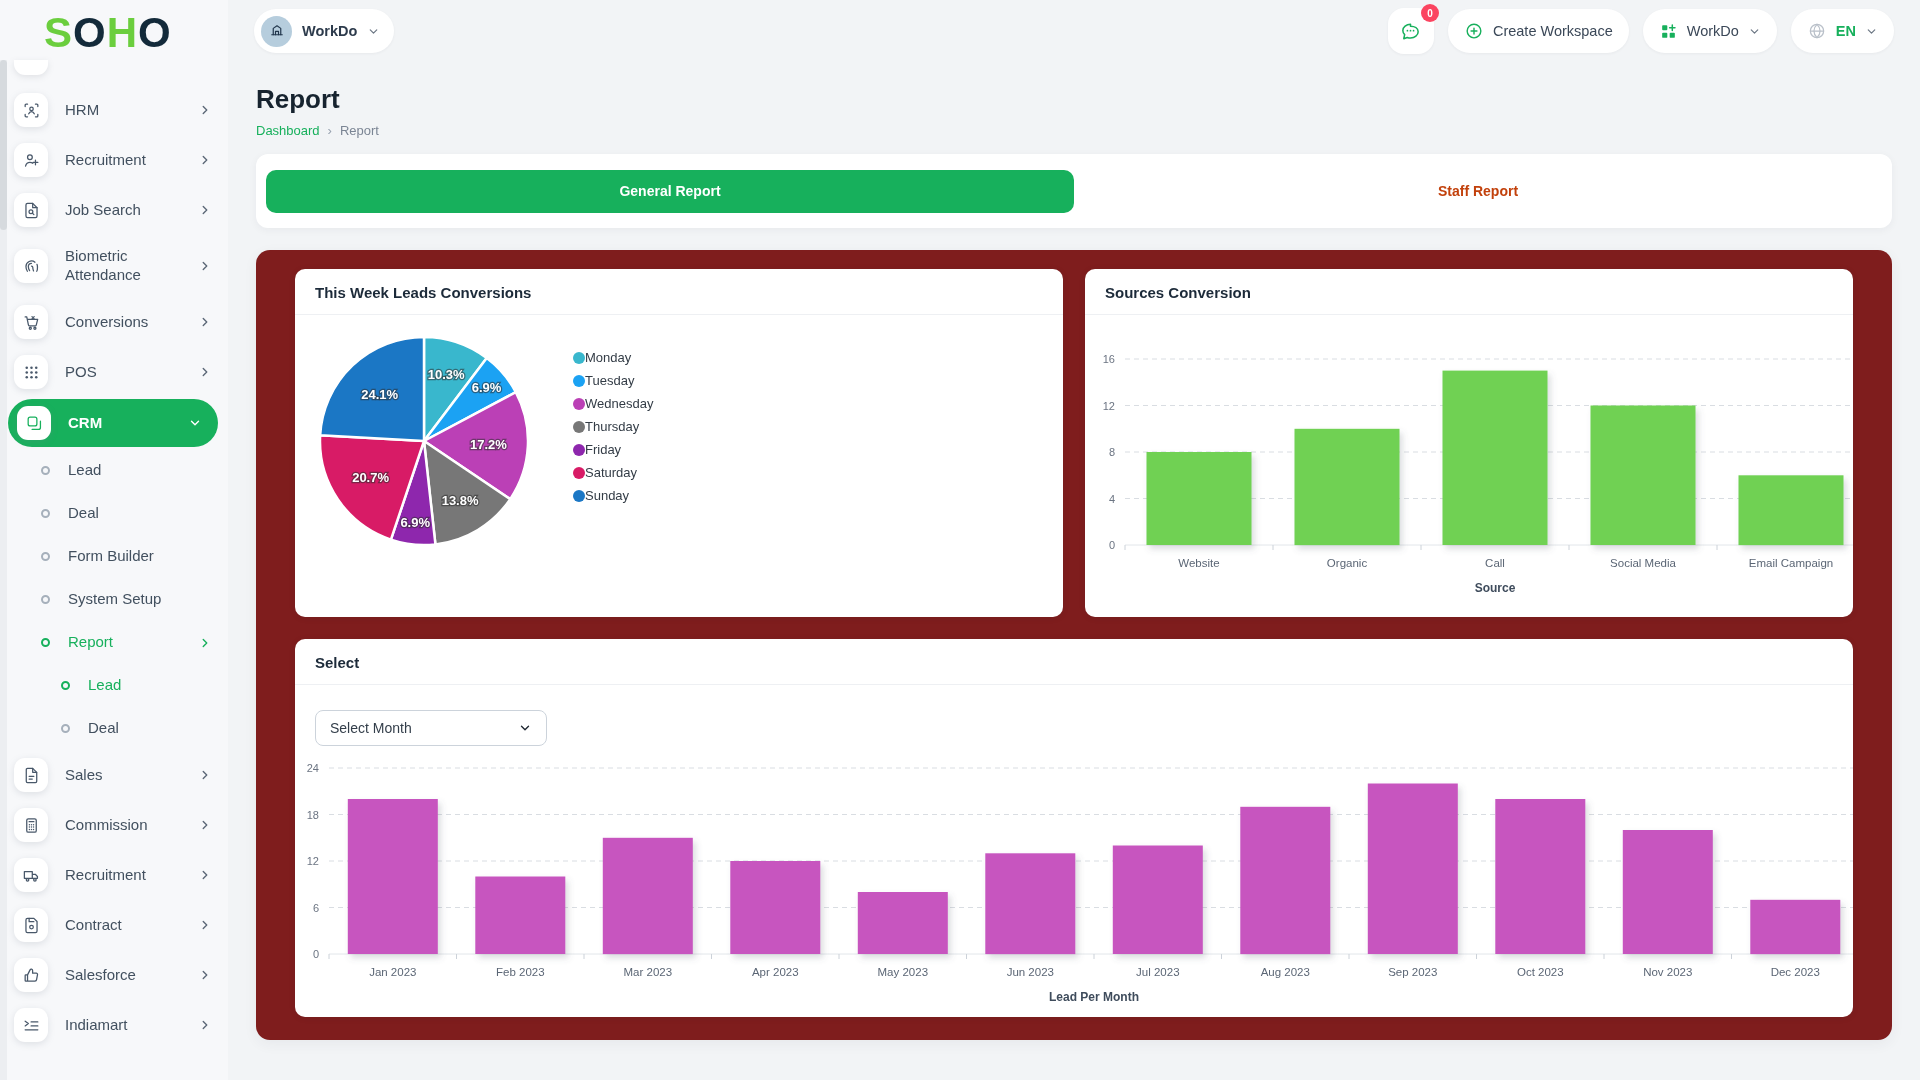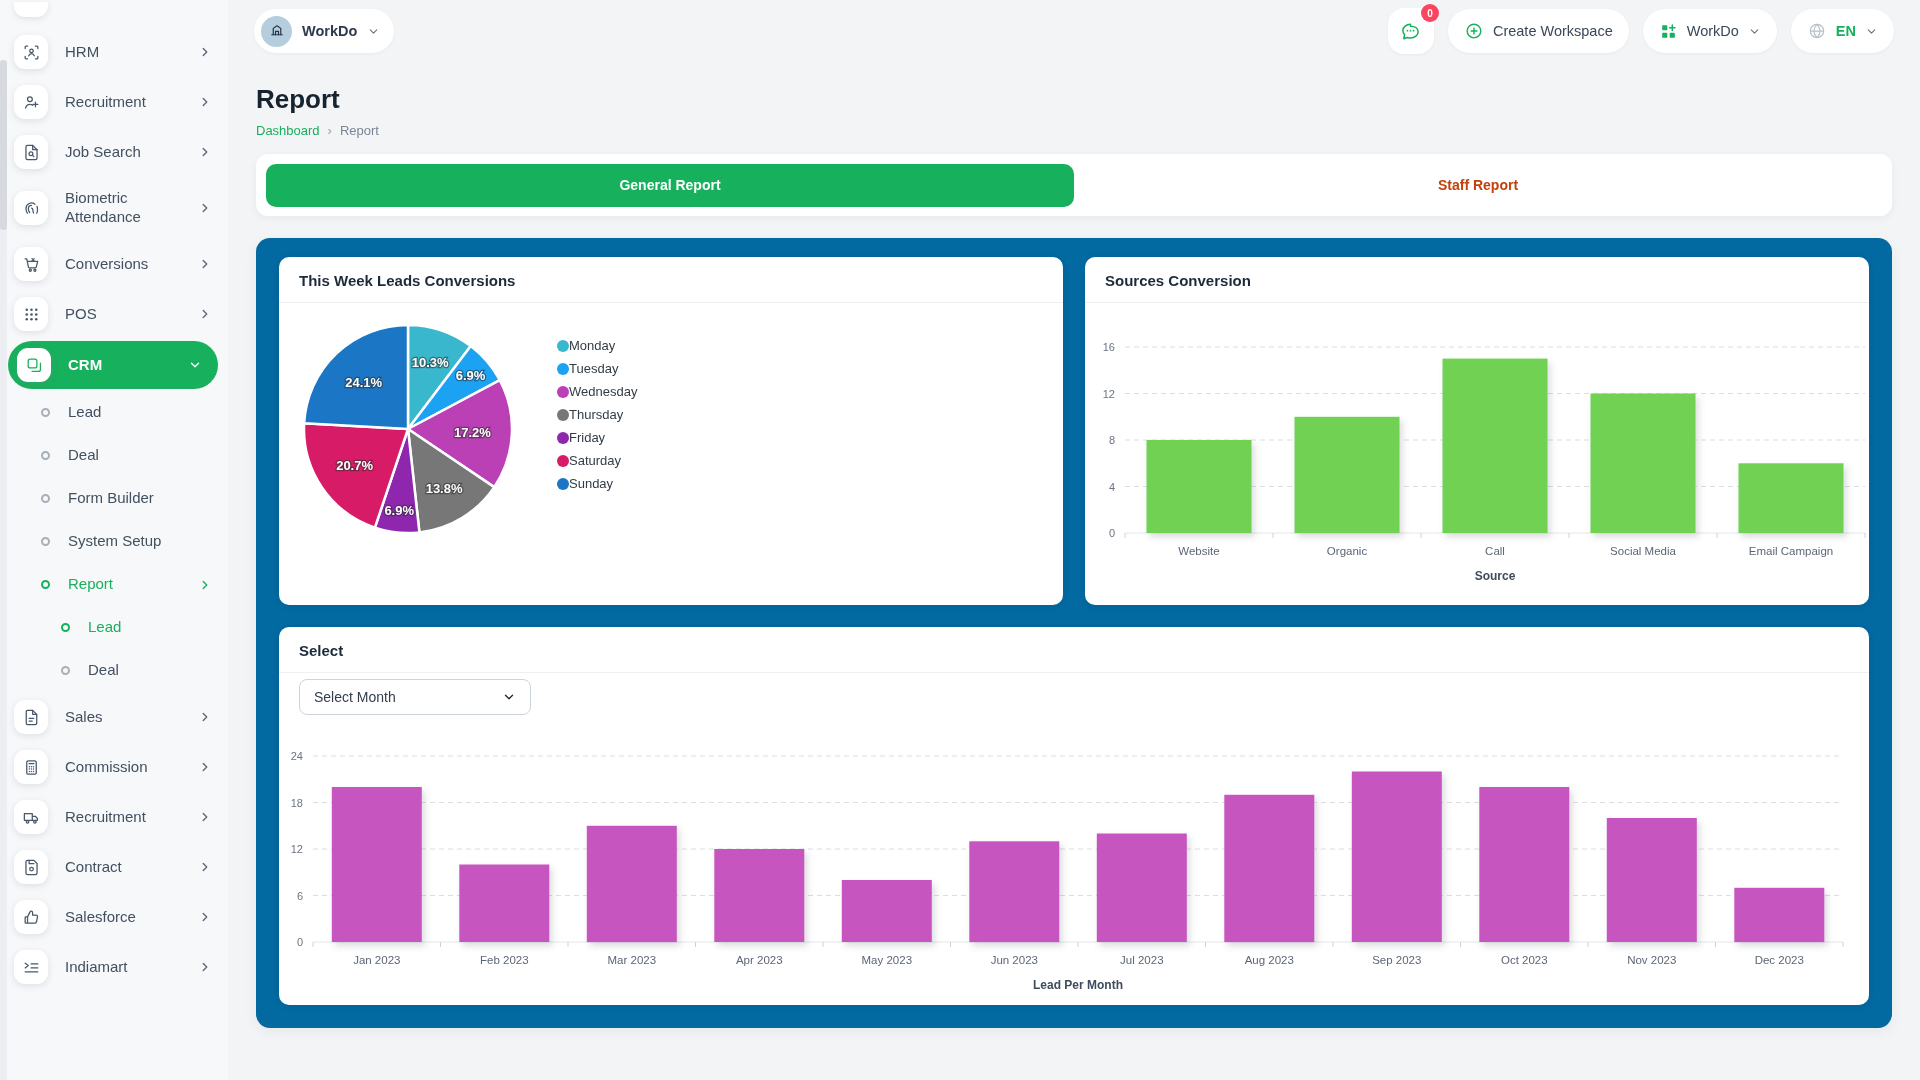--- a/index.html
+++ b/index.html
@@ -48,46 +48,47 @@
 
   
   .main{position:absolute;left:228px;top:62px;right:0;bottom:0}
   .page-head{padding:22px 28px 0}
   .page-title{font-size:26px;font-weight:700;color:#17232f}
   .breadcrumb{margin-top:8px;font-size:13px;display:flex;align-items:center;gap:8px}
   .breadcrumb .home{color:#17b05c;cursor:pointer}
   .breadcrumb .sep{color:#98a2b0}
   .breadcrumb .current{color:#7b8594}
 
-  .tabbar{margin:16px 28px 0;background:#fff;border-radius:12px;height:62px;display:flex;align-items:center;padding:0 10px;box-shadow:0 2px 8px rgba(30,40,60,.05)}
+  .tabbar{margin:16px 28px 0;background:#fff;border-radius:12px;height:74px;display:flex;align-items:center;padding:0 10px;box-shadow:0 2px 8px rgba(30,40,60,.05)}
   .tab{flex:1;text-align:center;font-size:14px;color:#c2410c;font-weight:700;height:43px;line-height:43px;border-radius:10px;cursor:pointer}
   .tab.active{background:#17b05c;color:#fff;font-weight:600}
 
-  .panel{margin:22px 28px 0;background:#0369a1;border-radius:14px;padding:19px 23px 23px;box-shadow:0 4px 14px rgba(45,55,70,.06)}
+  .panel{margin:22px 28px 0;background:#7f1d1d;border-radius:14px;padding:19px 39px 23px;box-shadow:0 4px 14px rgba(45,55,70,.06)}
   .cards-row{display:flex;gap:22px}
   .card{background:#fff;border-radius:10px;box-shadow:0 1px 6px rgba(25,39,52,.10);overflow:hidden}
   .cards-row .card{flex:1;height:348px}
   .card-head{padding:15px 20px 13px;font-size:15px;font-weight:700;color:#1c2a39;border-bottom:1px solid #eef0f3}
   .card-body{position:relative}
 
   .pie-wrap{display:flex;align-items:flex-start}
   .pie-svg-holder{margin:11px 0 0 14px}
   .legend{margin:35px 0 0 34px;display:flex;flex-direction:column;gap:8px}
   .legend-item{display:flex;align-items:center;cursor:pointer}
   .legend-dot{width:12px;height:12px;border-radius:50%;flex:none}
   .legend-label{font-size:13px;color:#333c46}
 
   .card.monthly{margin-top:22px;height:378px}
-  .select{position:absolute;left:20px;top:6px;width:232px;height:36px;border:1px solid #ccd3db;border-radius:8px;background:#fff;display:flex;align-items:center;justify-content:space-between;padding:0 14px;font-size:14px;color:#333e4a;cursor:pointer}
+  .select{position:absolute;left:20px;top:25px;width:232px;height:36px;border:1px solid #ccd3db;border-radius:8px;background:#fff;display:flex;align-items:center;justify-content:space-between;padding:0 14px;font-size:14px;color:#333e4a;cursor:pointer}
   .monthly-svg-holder{padding-top:50px}
 </style>
 </head>
 <body>
 
 <aside class="sidebar">
+  <div class="logo"><span style="color: rgb(107, 206, 62);">S</span><span style="color: rgb(19, 42, 58);">O</span><span style="color: rgb(107, 206, 62);">H</span><span style="color: rgb(19, 42, 58);">O</span></div>
   <div class="scroll-track">
       <div class="scroll-thumb"></div>
     </div>
   <div class="partial-icon"></div>
   <nav class="side-nav">
       <div class="side-item lvl0">
         <span class="icon-box">
           <svg viewBox="0 0 24 24" width="19" height="19" fill="none" stroke="currentColor" stroke-width="1.6" stroke-linecap="round" stroke-linejoin="round">
             <path d="M4 7V5.2A1.2 1.2 0 0 1 5.2 4H7M17 4h1.8A1.2 1.2 0 0 1 20 5.2V7M20 17v1.8a1.2 1.2 0 0 1-1.2 1.2H17M7 20H5.2A1.2 1.2 0 0 1 4 18.8V17"></path>
             <circle cx="12" cy="10" r="2.2"></circle>

